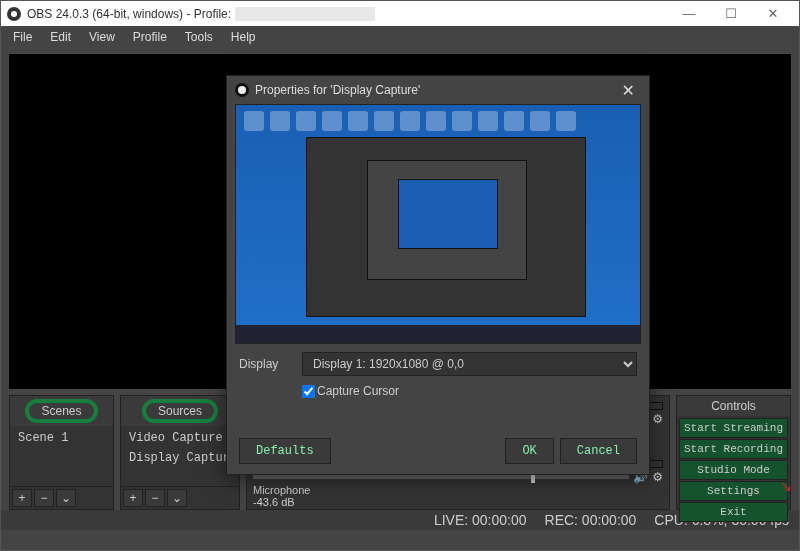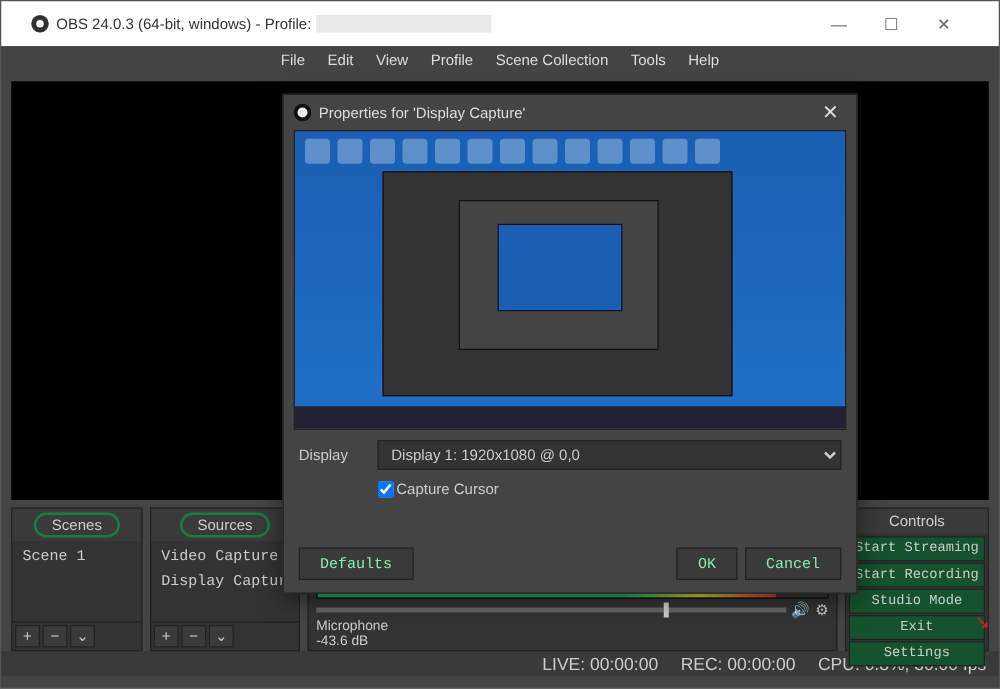--- a/index.html
+++ b/index.html
@@ -1,51 +1,51 @@
 <!DOCTYPE html>
 <html><head>
 <meta charset="utf-8">
 <style>
 * { margin: 0; padding: 0; box-sizing: border-box; font-family: Arial, sans-serif; }
 body { width: 800px; height: 551px; background: #fff; overflow: hidden; position: relative; }
 .window { width: 800px; height: 551px; border: 1px solid #555; background: #444; position: relative; }
-.titlebar { height: 36px; background: #fff; display: flex; align-items: center; padding: 0 24px; color: #333; font-size: 12px; }
+.titlebar { height: 25px; background: #fff; display: flex; align-items: center; padding: 0 6px; color: #333; font-size: 12px; }
 .titlebar .obs-icon { width: 14px; height: 14px; border-radius: 50%; background: #333; margin-right: 6px; display: flex; align-items: center; justify-content: center; }
 .titlebar .obs-icon::after { content: ''; width: 6px; height: 6px; border-radius: 50%; background: #fff; }
 .redacted { display: inline-block; width: 140px; height: 14px; background: #e8e8e8; margin-left: 4px; }
 .winctrls { margin-left: auto; display: flex; gap: 2px; }
 .winctrls div { width: 40px; height: 22px; display: flex; align-items: center; justify-content: center; font-size: 13px; color: #666; }
-.menubar { height: 22px; background: #444; display: flex; align-items: center; padding: 0 4px; gap: 2px; justify-content: center; }
+.menubar { height: 22px; background: #444; display: flex; align-items: center; padding: 0 4px; gap: 2px; }
 .menubar span { color: #ddd; font-size: 12px; padding: 2px 8px; cursor: pointer; }
 .preview { background: #000; margin: 6px 8px; height: 335px; }
 .bottom-panels { display: flex; padding: 0 8px; gap: 6px; height: 115px; }
 .panel { background: #333; border: 1px solid #222; flex: 0 0 auto; }
 .panel-title { text-align: center; color: #ccc; font-size: 12px; padding: 3px 0; background: #3a3a3a; }
 .panel.scenes { width: 105px; }
 .panel.sources { width: 120px; }
 .panel.mixer { flex: 1; }
 .panel.controls { width: 115px; }
-.red-oval { border: 2px solid #15803d; border-radius: 14px; display: inline-block; padding: 1px 12px; }
+.red-oval { border: 4px solid #15803d; border-radius: 14px; display: inline-block; padding: 1px 12px; }
 .red-box { border: 2px solid #d22; }
 .panel-body { padding: 2px; }
 .panel-body .item { color: #ccc; font-size: 12px; padding: 3px 6px; font-family: 'Courier New', monospace; }
 .panel-footer { display: flex; gap: 2px; padding: 2px; border-top: 1px solid #222; position: absolute; bottom: 0; left: 0; right: 0; }
 .panel { position: relative; }
 .panel-footer button { background: #3a3a3a; border: 1px solid #222; color: #ccc; font-size: 12px; width: 20px; height: 18px; cursor: pointer; }
 .ctrl-btn { display: block; width: 100%; background: #14532d; border: 1px solid #222; color: #ccc; font-size: 11px; padding: 3px 0; margin-bottom: 1px; cursor: pointer; font-family: 'Courier New', monospace; text-align: center; }
 .mixer-track { padding: 4px 6px; }
 .mixer-label { color: #ccc; font-size: 11px; font-family: 'Courier New', monospace; display: flex; justify-content: space-between; flex-direction: column; }
 .mixer-bar { height: 8px; background: linear-gradient(to right, #2a6 0%, #2a6 60%, #cc3 75%, #c33 90%, #333 90%); border: 1px solid #111; margin: 2px 0; }
 .mixer-slider-row { display: flex; align-items: center; gap: 4px; }
 .mixer-slider { flex: 1; height: 4px; background: #666; position: relative; }
 .mixer-slider::after { content: ''; position: absolute; right: 25%; top: -4px; width: 4px; height: 12px; background: #ccc; }
 .mixer-icon { color: #ccc; font-size: 12px; }
 .statusbar { height: 20px; background: #3a3a3a; display: flex; align-items: center; justify-content: flex-end; padding: 0 10px; gap: 18px; color: #ccc; font-size: 14px; font-family: 'Courier New', monospace; }
 
-.dialog { position: absolute; top: 74px; left: 225px; width: 460px; height: 400px; background: #444; border: 1px solid #222; box-shadow: 0 4px 20px rgba(0,0,0,0.5); }
+.dialog { position: absolute; top: 74px; left: 225px; width: 424px; height: 400px; background: #444; border: 1px solid #222; box-shadow: 0 4px 20px rgba(0,0,0,0.5); }
 .dialog-title { height: 28px; display: flex; align-items: center; padding: 0 8px; color: #ddd; font-size: 12px; }
 .dialog-title .obs-icon { width: 14px; height: 14px; border-radius: 50%; background: #111; margin-right: 6px; position: relative; }
 .dialog-title .obs-icon::after { content: ''; position: absolute; top: 3px; left: 3px; width: 8px; height: 8px; border-radius: 50%; background: #eee; }
 .dialog-close { margin-left: auto; font-size: 16px; color: #ddd; cursor: pointer; padding: 0 6px; }
 .dialog-preview { margin: 0 8px; height: 240px; background: linear-gradient(to bottom, #1a5fb4 0%, #2070c8 100%); position: relative; border: 1px solid #222; overflow: hidden; }
 .desktop-icons { position: absolute; top: 6px; left: 8px; right: 8px; display: flex; flex-wrap: wrap; gap: 6px; }
 .dicon { width: 20px; height: 20px; background: rgba(255,255,255,0.3); border-radius: 3px; }
 .taskbar-mini { position: absolute; bottom: 0; left: 0; right: 0; height: 18px; background: #223; }
 .nested { position: absolute; top: 32px; left: 70px; width: 280px; height: 180px; background: #333; border: 1px solid #111; }
 .nested-inner { position: absolute; top: 22px; left: 60px; width: 160px; height: 120px; background: #444; border: 1px solid #111; }
@@ -74,21 +74,20 @@
       <div>☐</div>
       <div>✕</div>
     </div>
   </div>
 
   <div class="menubar">
     <span>File</span>
     <span>Edit</span>
     <span>View</span>
     <span>Profile</span>
-    <span>Scene Collection</span>
     <span>Tools</span>
     <span>Help</span>
   </div>
 
   <div class="preview"></div>
 
   <div class="bottom-panels">
     <div class="panel scenes">
       <div class="panel-title"><span class="red-oval">Scenes</span></div>
       <div class="panel-body">
@@ -140,22 +139,22 @@
           </div>
       </div>
     </div>
 
     <div class="panel controls">
       <div class="panel-title">Controls</div>
       <div class="panel-body">
         <button class="ctrl-btn">Start Streaming</button>
         <button class="ctrl-btn red-box">Start Recording</button>
         <button class="ctrl-btn">Studio Mode</button>
+        <button class="ctrl-btn">Settings</button>
         <button class="ctrl-btn">Exit</button>
-        <button class="ctrl-btn">Settings</button>
       </div>
       <span class="red-arrow" style="bottom:15px; right:-2px;">↘</span>
     </div>
   </div>
 
   <div class="statusbar">
     <span>LIVE: 00:00:00</span>
     <span>REC: 00:00:00</span>
     <span>CPU: 6.8%, 30.00 fps</span>
   </div>

